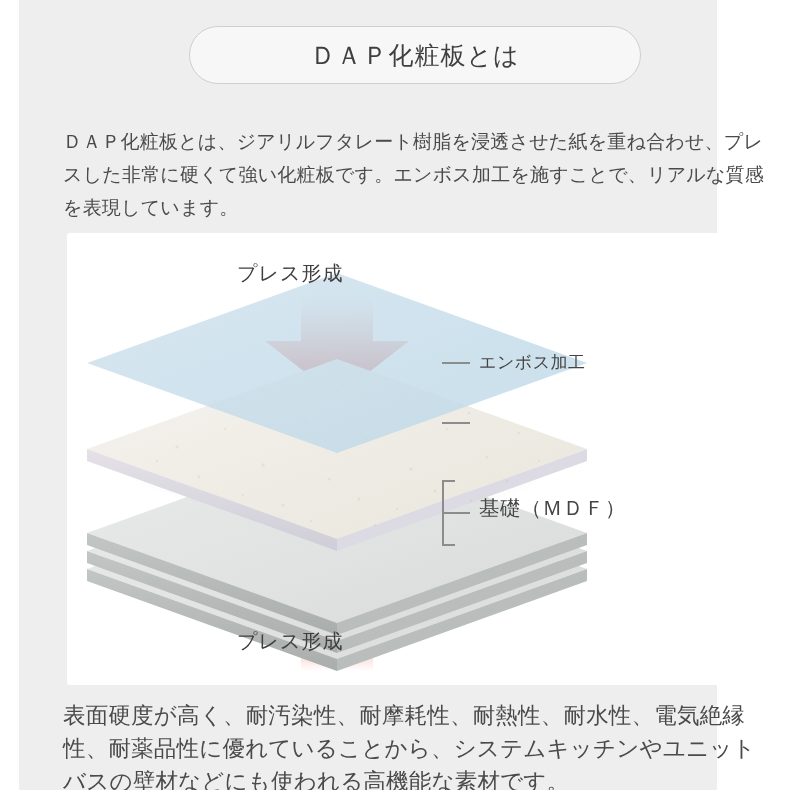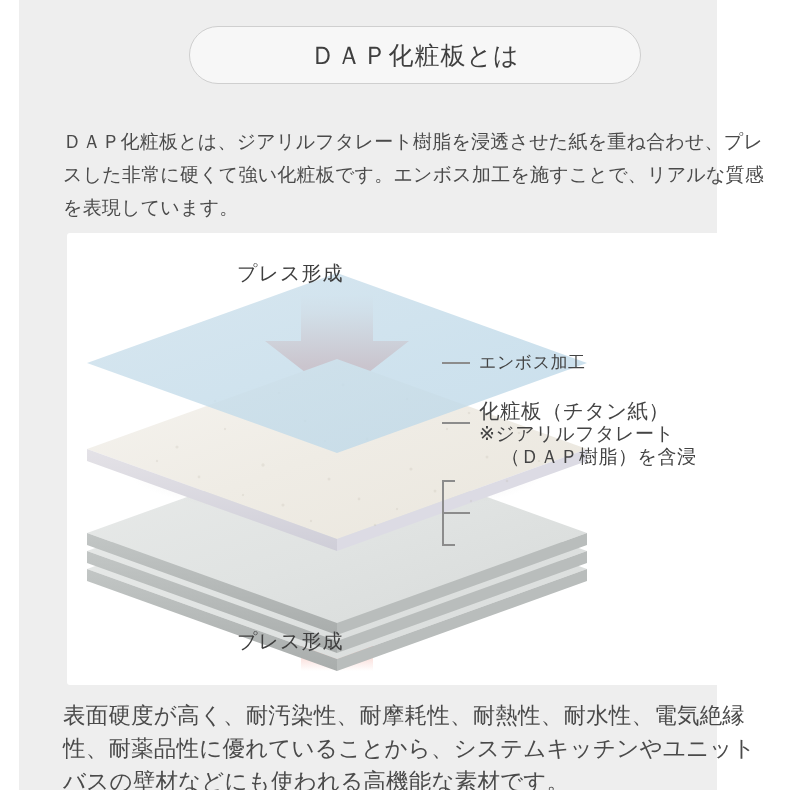--- a/index.html
+++ b/index.html
@@ -297,25 +297,21 @@
 
         <path d="M 388 248 L 376 248 L 376 312 L 388 312" fill="none" stroke="#8c8c8c" stroke-width="2"></path>
         <line x1="376" y1="280" x2="403" y2="280" stroke="#8c8c8c" stroke-width="2"></line>
       </svg>
 
       <div class="press-label" id="press-label-top">プレス形成</div>
       <div class="press-label" id="press-label-bot">プレス形成</div>
 
       <div class="callout" id="callout-emboss">エンボス加工</div>
 
-      <div class="callout" id="callout-deco">
-        <span>化粧板（チタン紙）</span>
-        <span class="sub">※ジアリルフタレート</span>
-        <span class="sub2">（ＤＡＰ樹脂）を含浸</span>
-      </div>
-
+
+      <div class="callout" id="callout-mdf">基礎（ＭＤＦ）</div>
 
     </div>
 
     <p id="outro">表面硬度が高く、耐汚染性、耐摩耗性、耐熱性、耐水性、電気絶縁性、耐薬品性に優れていることから、システムキッチンやユニットバスの壁材などにも使われる高機能な素材です。</p>
 
   </div>
 </div>
 
 </body></html>

